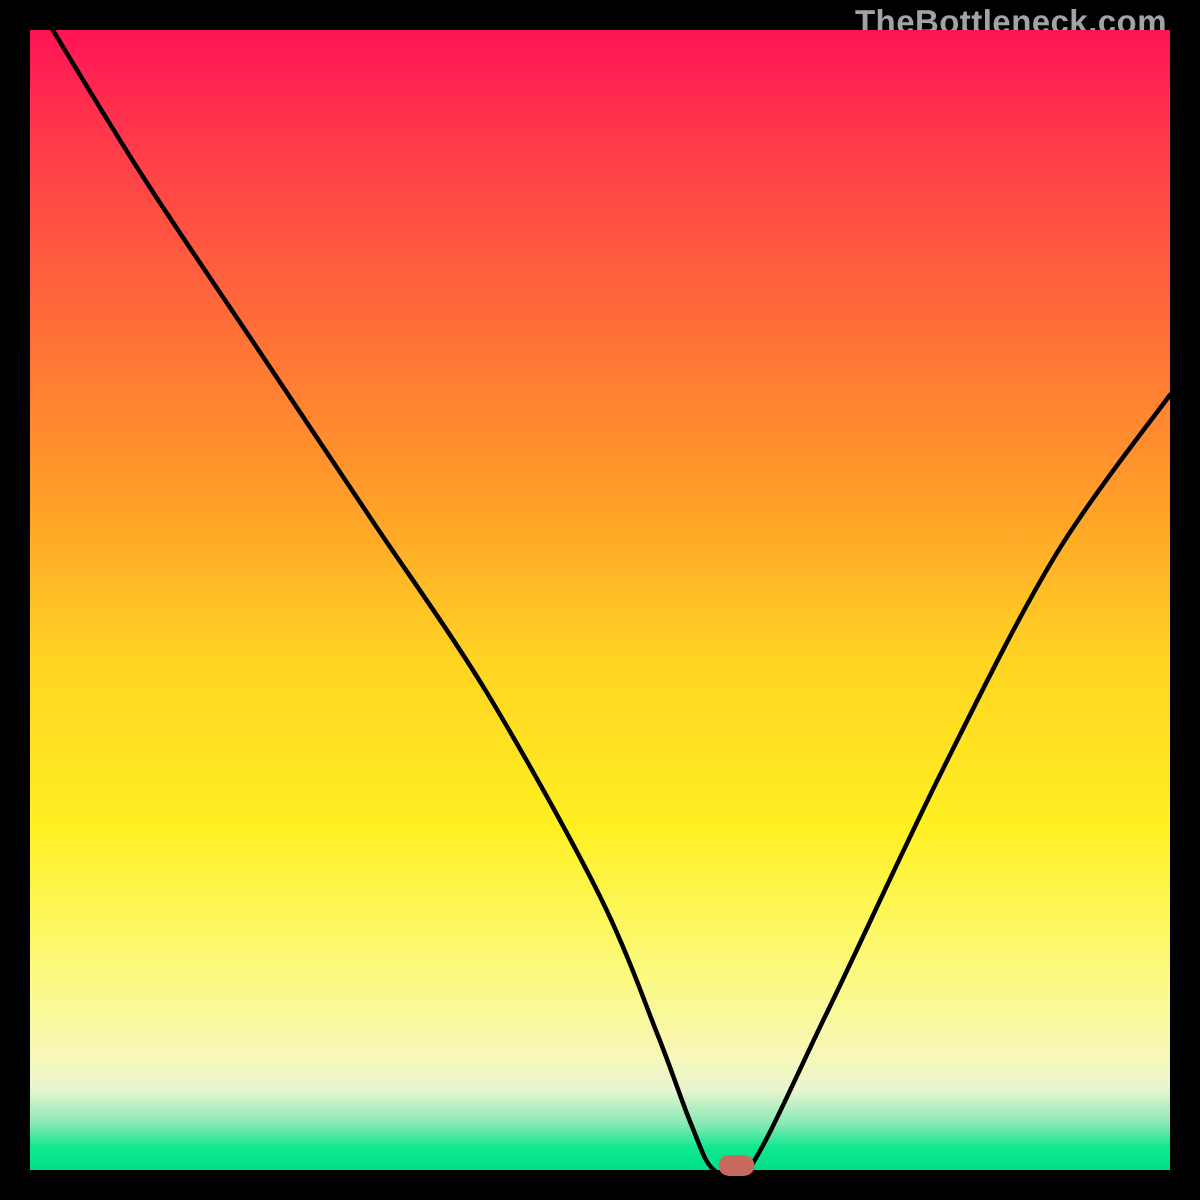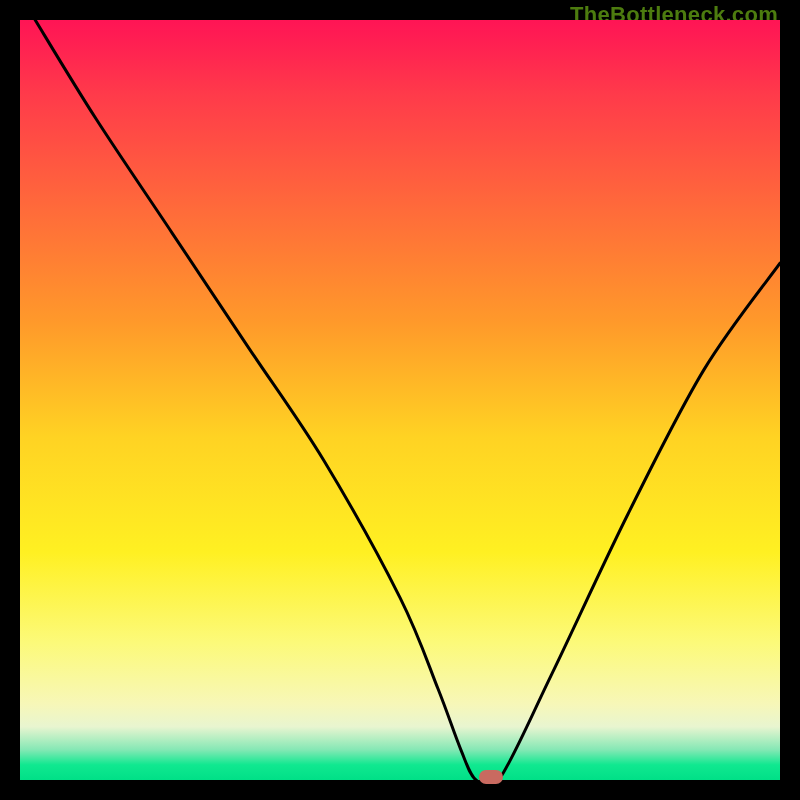--- a/index.html
+++ b/index.html
@@ -37,21 +37,21 @@
       #00e087 100%
     );
   }
   .watermark {
     position: absolute;
     top: 2px;
     right: 22px;
     font-family: Arial, Helvetica, sans-serif;
     font-size: 22px;
     font-weight: 600;
-    color: #4d7c0f;
+    color: #a3a3a3;
     letter-spacing: 0.3px;
   }
   svg.curve {
     position: absolute;
     left: 0;
     top: 0;
     width: 760px;
     height: 760px;
     pointer-events: none;
   }

